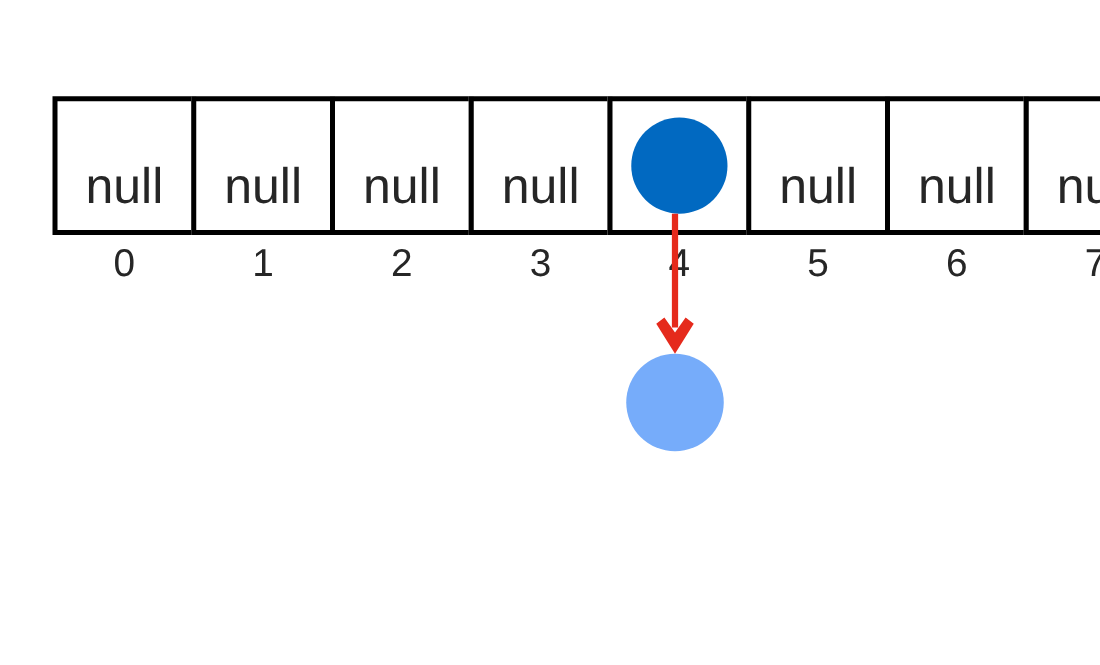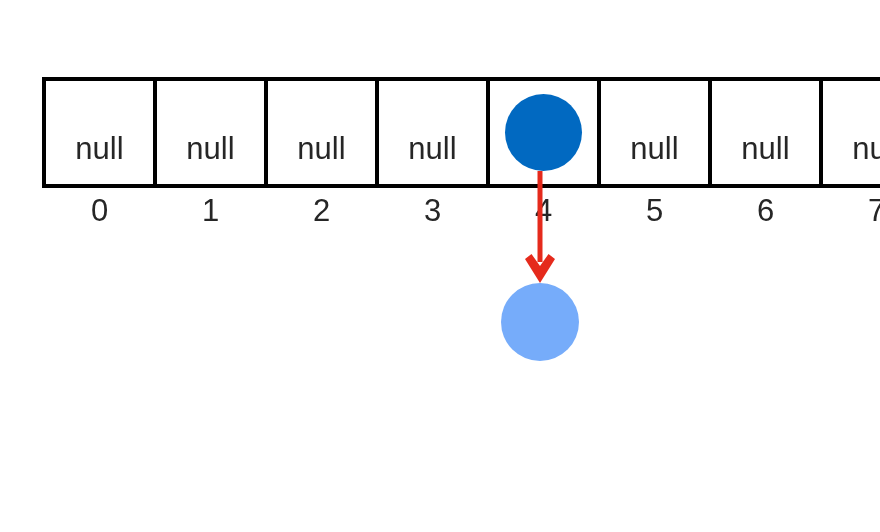--- a/index.html
+++ b/index.html
@@ -18,21 +18,21 @@
     height: 111px;
     box-sizing: border-box;
     border: 4px solid var(--border, #000000);
     background: #ffffff;
     display: flex;
     align-items: center;
     justify-content: center;
     z-index: 1;
   }
   .cell-value {
-    font-size: 31px;
+    font-size: 40px;
     line-height: 1;
     color: var(--text, #262626);
     margin-top: 32px;
   }
   .entry-circle {
     width: 77px;
     height: 77px;
     border-radius: 50%;
     background: var(--filled, #0169C1);
     display: block;

